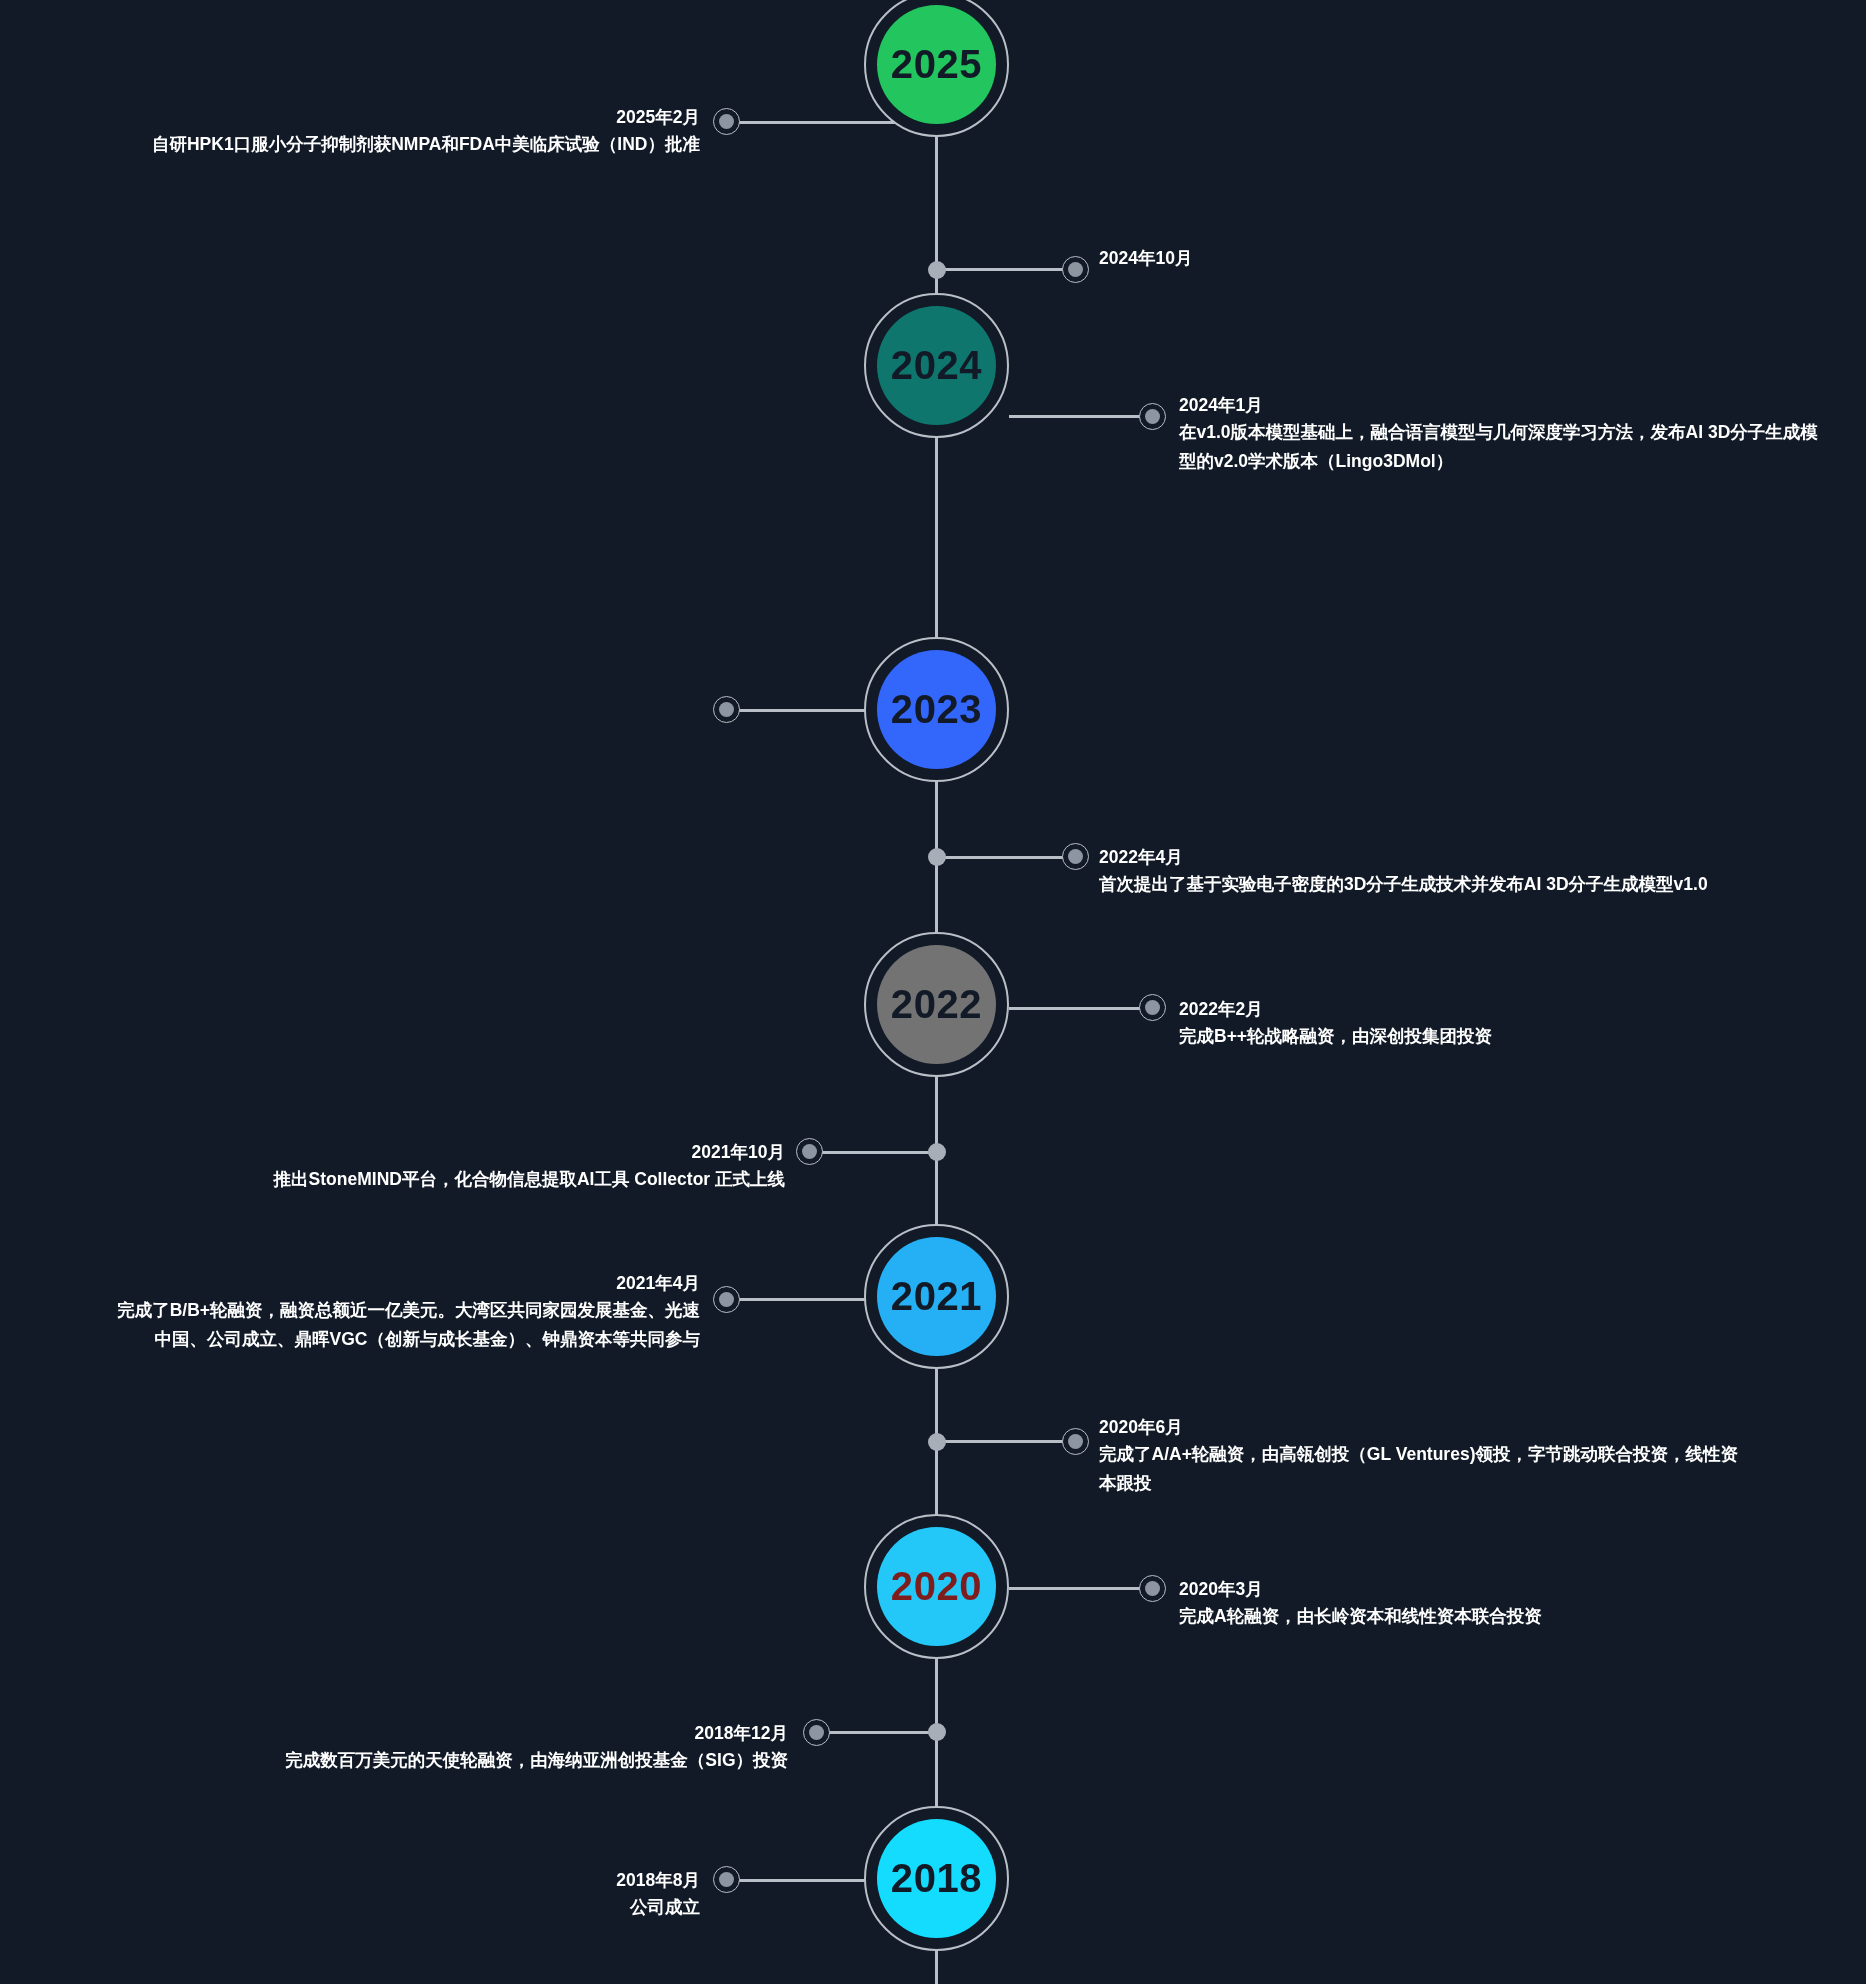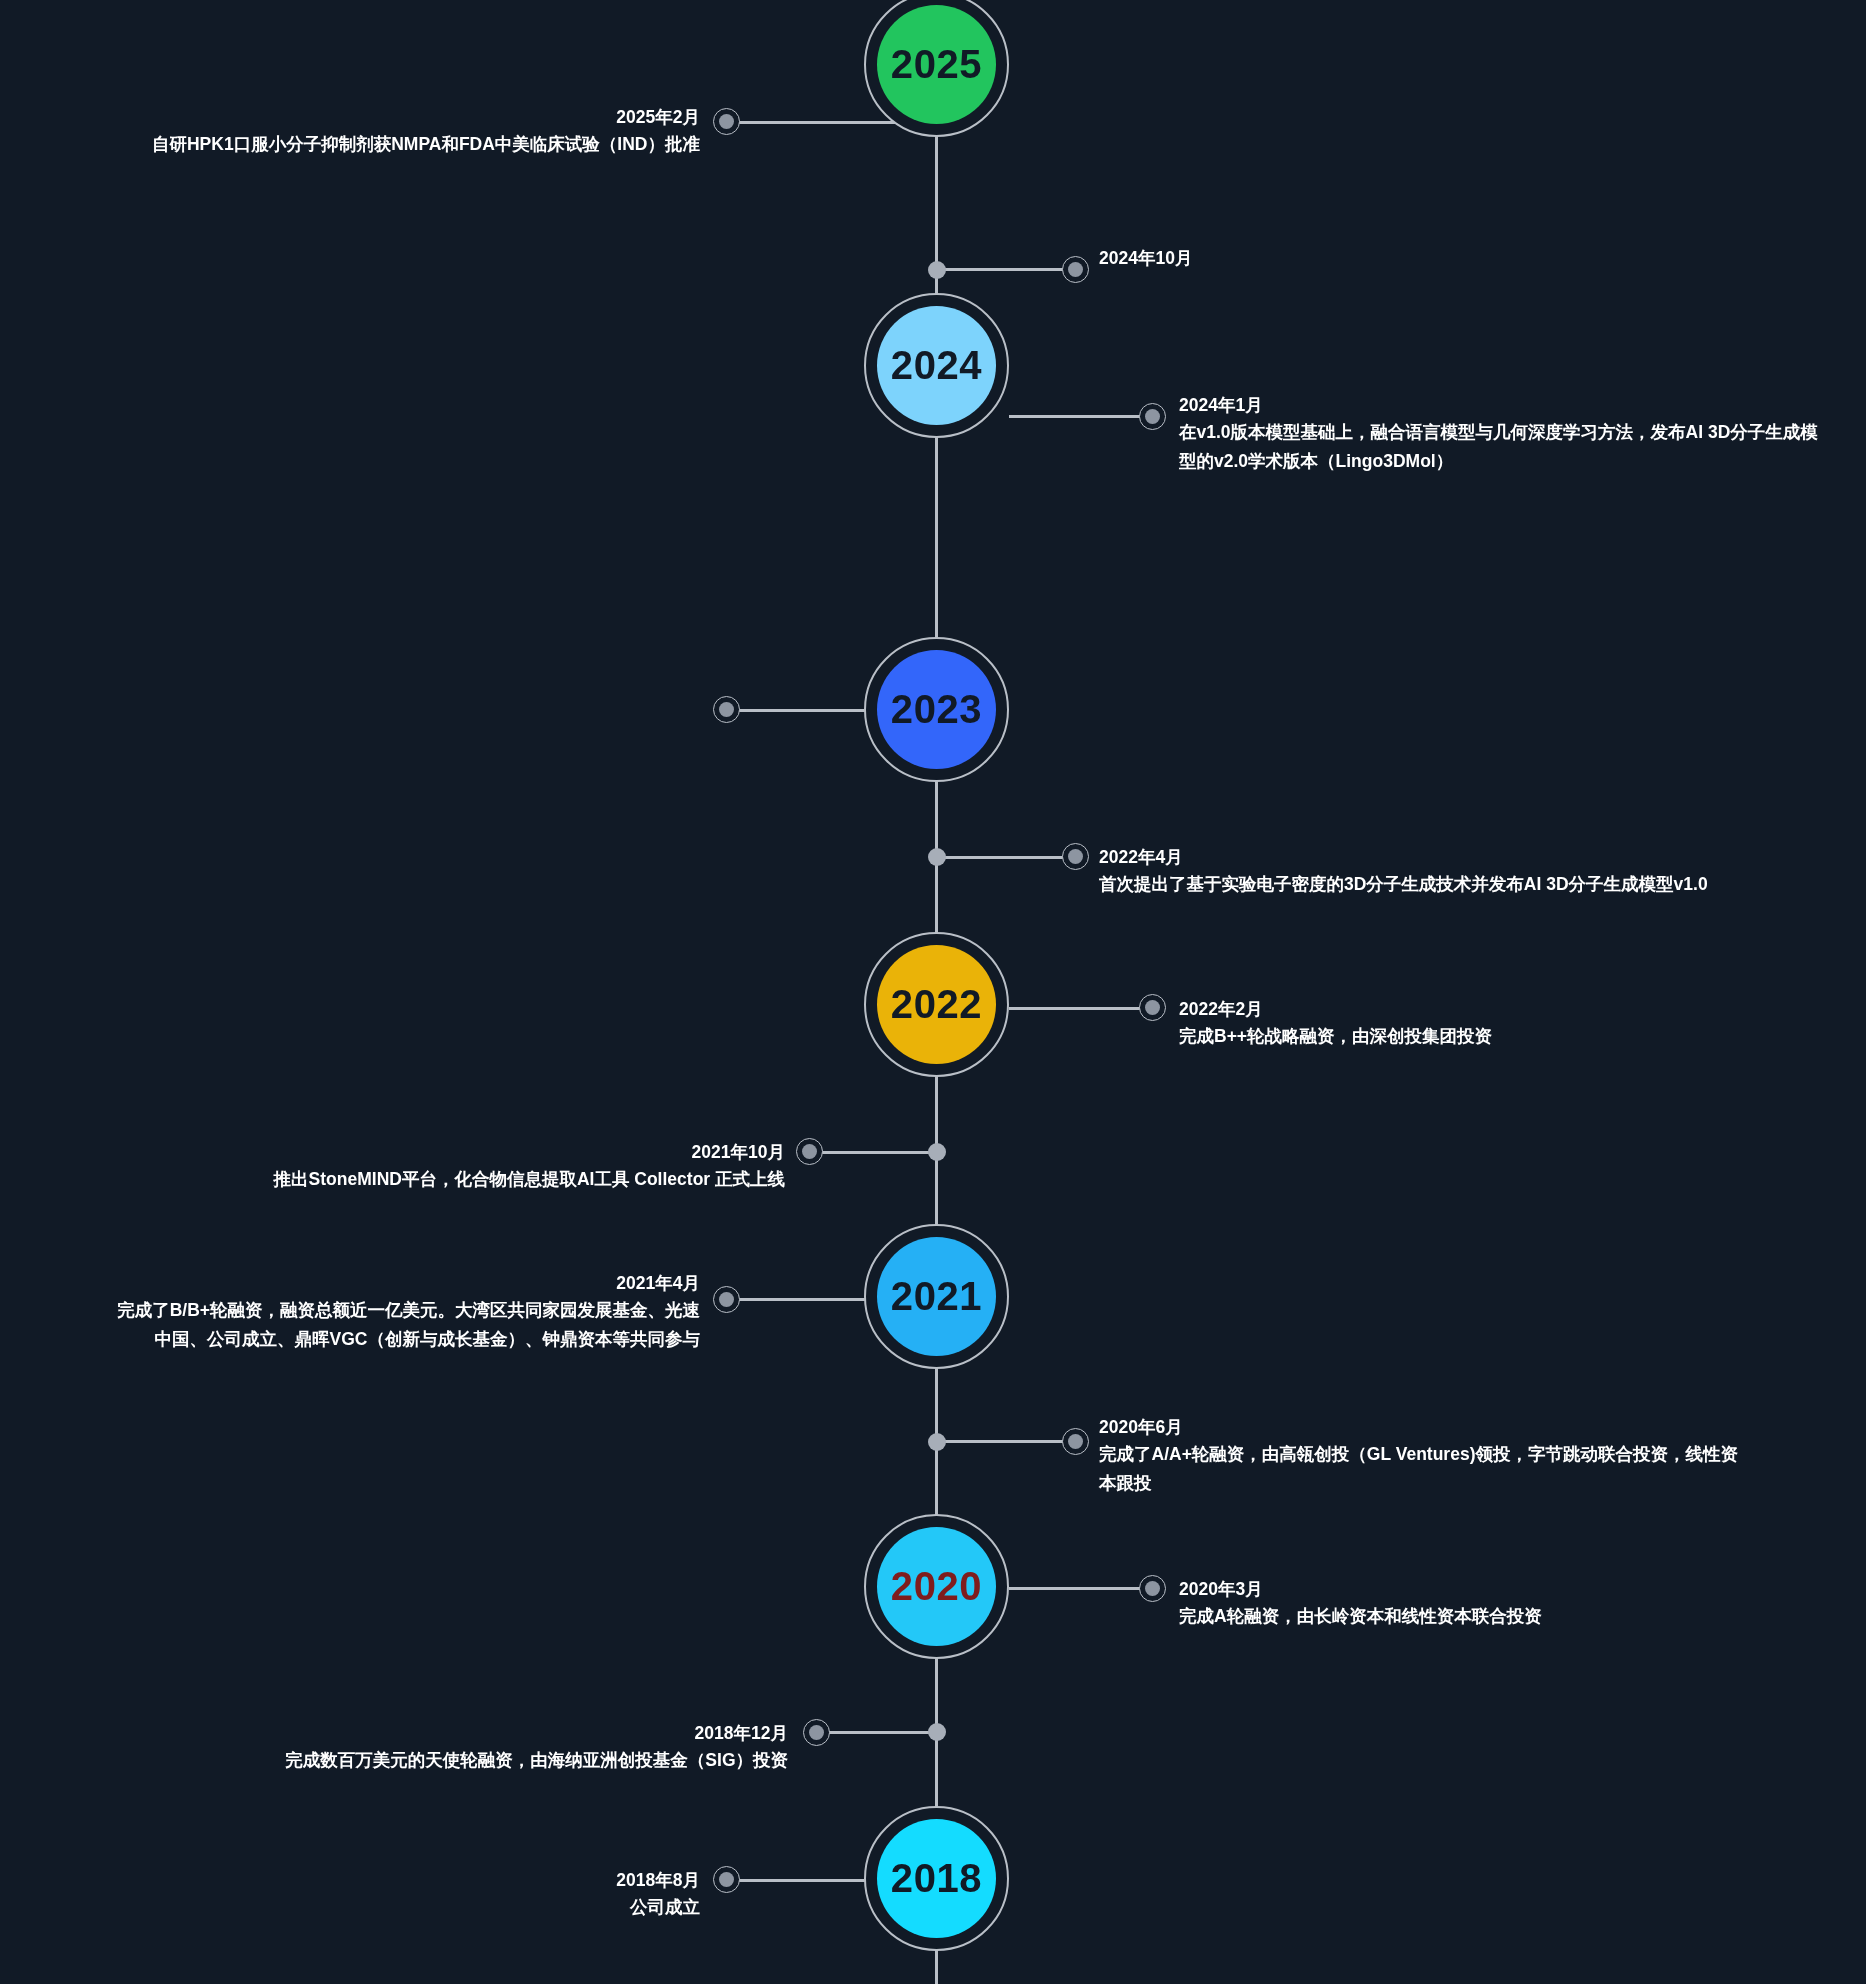--- a/index.html
+++ b/index.html
@@ -76,27 +76,27 @@
 <body style="background: rgb(17, 26, 38);">
 
 <div id="stage">
 
   <div class="spine" style="background: rgb(185, 191, 199);"></div>
 
   <div class="year-node" style="left:864px; top:-7.8px;">
     <div class="year-disc" style="background: #22c55e; color: rgb(17, 26, 38);">2025</div>
   </div>
   <div class="year-node" style="left:864px; top:293px;">
-    <div class="year-disc" style="background: #7dd3fc; color: rgb(17, 26, 38);">2024</div>
+    <div class="year-disc" style="background: #0f766e; color: rgb(17, 26, 38);">2024</div>
   </div>
   <div class="year-node" style="left:864px; top:637px;">
     <div class="year-disc" style="background: rgb(51, 102, 250); color: rgb(17, 26, 38);">2023</div>
   </div>
   <div class="year-node" style="left:864px; top:932px;">
-    <div class="year-disc" style="background: #eab308; color: rgb(17, 26, 38);">2022</div>
+    <div class="year-disc" style="background: #737373; color: rgb(17, 26, 38);">2022</div>
   </div>
   <div class="year-node" style="left:864px; top:1224px;">
     <div class="year-disc" style="background: rgb(37, 176, 245); color: rgb(17, 26, 38);">2021</div>
   </div>
   <div class="year-node" style="left:864px; top:1514px;">
     <div class="year-disc" style="background: rgb(35, 200, 248); color: #7f1d1d;">2020</div>
   </div>
   <div class="year-node" style="left:864px; top:1806px;">
     <div class="year-disc" style="background: rgb(20, 220, 255); color: rgb(17, 26, 38);">2018</div>
   </div>

